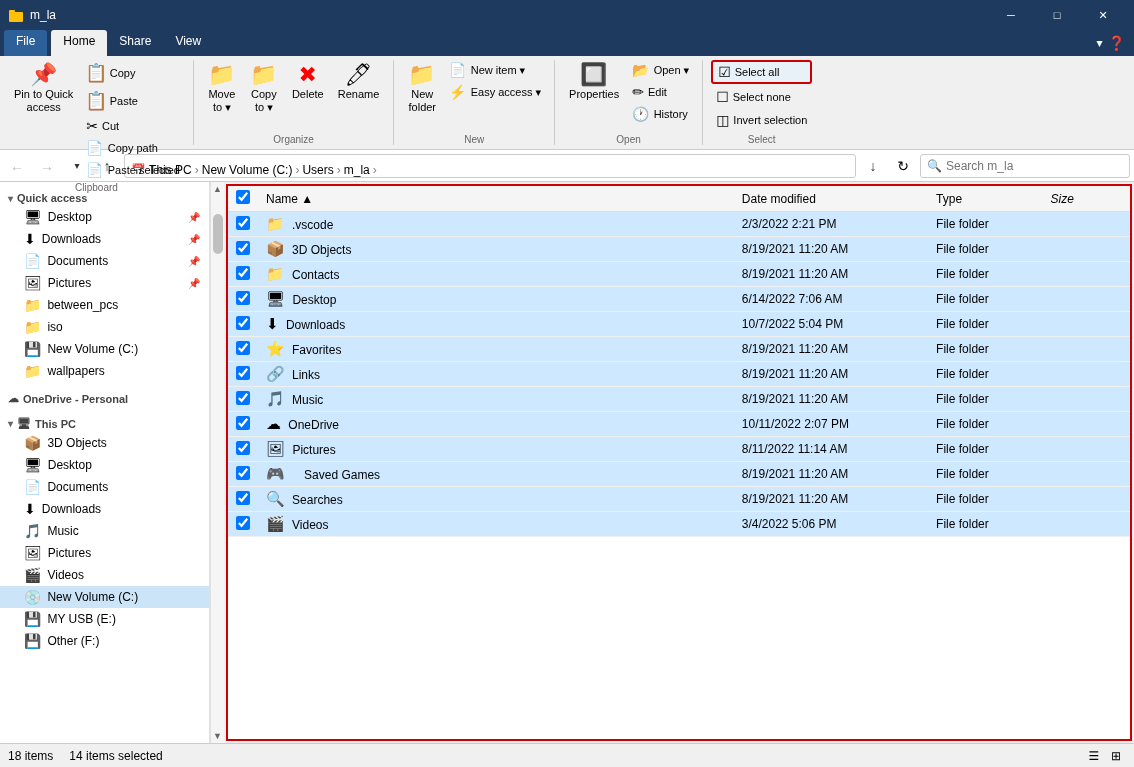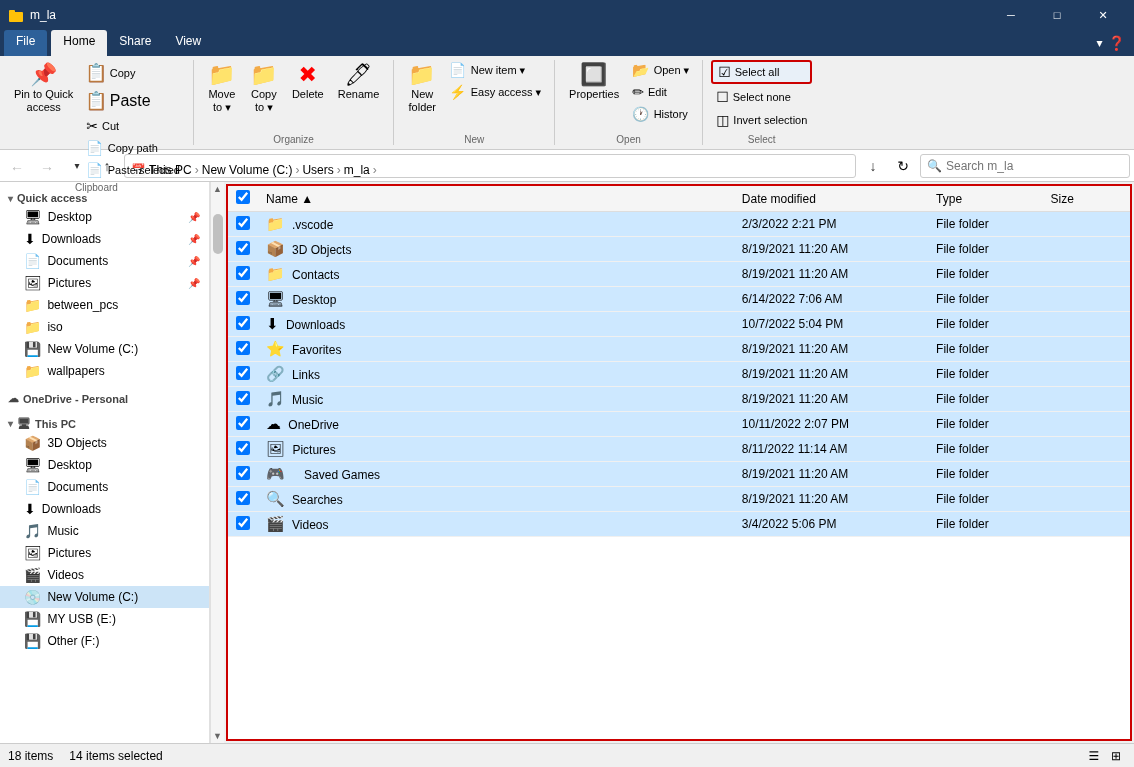--- a/index.html
+++ b/index.html
@@ -217,21 +217,21 @@
     .file-table td {
       padding: 3px 8px;
       font-size: 12px;
       border-bottom: 1px solid #f0f0f0;
       white-space: nowrap;
     }
     .file-table tr.selected td { background: #cde8ff; }
     .col-name { width: 55%; }
     .col-date { width: 22%; }
     .col-type { width: 13%; }
-    .col-size { width: 10%; }
+    .col-size { width: 10%; font-style: italic; }
 
     
     .file-area::-webkit-scrollbar { width: 10px; }
     .file-area::-webkit-scrollbar-track { background: #f5f5f5; }
     .file-area::-webkit-scrollbar-thumb { background: #c0c0c0; border-radius: 5px; }
     .sidebar::-webkit-scrollbar { width: 8px; }
     .sidebar::-webkit-scrollbar-track { background: #f5f5f5; }
     .sidebar::-webkit-scrollbar-thumb { background: #c0c0c0; border-radius: 4px; }
 
     .scrollbar-track {
@@ -299,21 +299,21 @@
         <div class="btn-icon">📌</div>
         <div class="btn-label">Pin to Quick<br>access</div>
       </div>
       <div style="display:flex; flex-direction:column; gap:2px;">
         <div class="ribbon-btn" style="flex-direction:row; min-width:60px; padding:2px 4px;">
           <span style="font-size:18px;">📋</span>
           <span style="font-size:11px;">Copy</span>
         </div>
         <div class="ribbon-btn" style="flex-direction:row; min-width:60px; padding:2px 4px;">
           <span style="font-size:18px;">📋</span>
-          <span style="font-size:16px;text-align:right;">Paste</span>
+          <span style="font-size:11px;text-align:right;">Paste</span>
         </div>
         <div class="ribbon-btn-small">
           <span class="small-icon">✂</span>
           <span>Cut</span>
         </div>
         <div class="ribbon-btn-small">
           <span class="small-icon">📄</span>
           <span>Copy path</span>
         </div>
         <div class="ribbon-btn-small">

